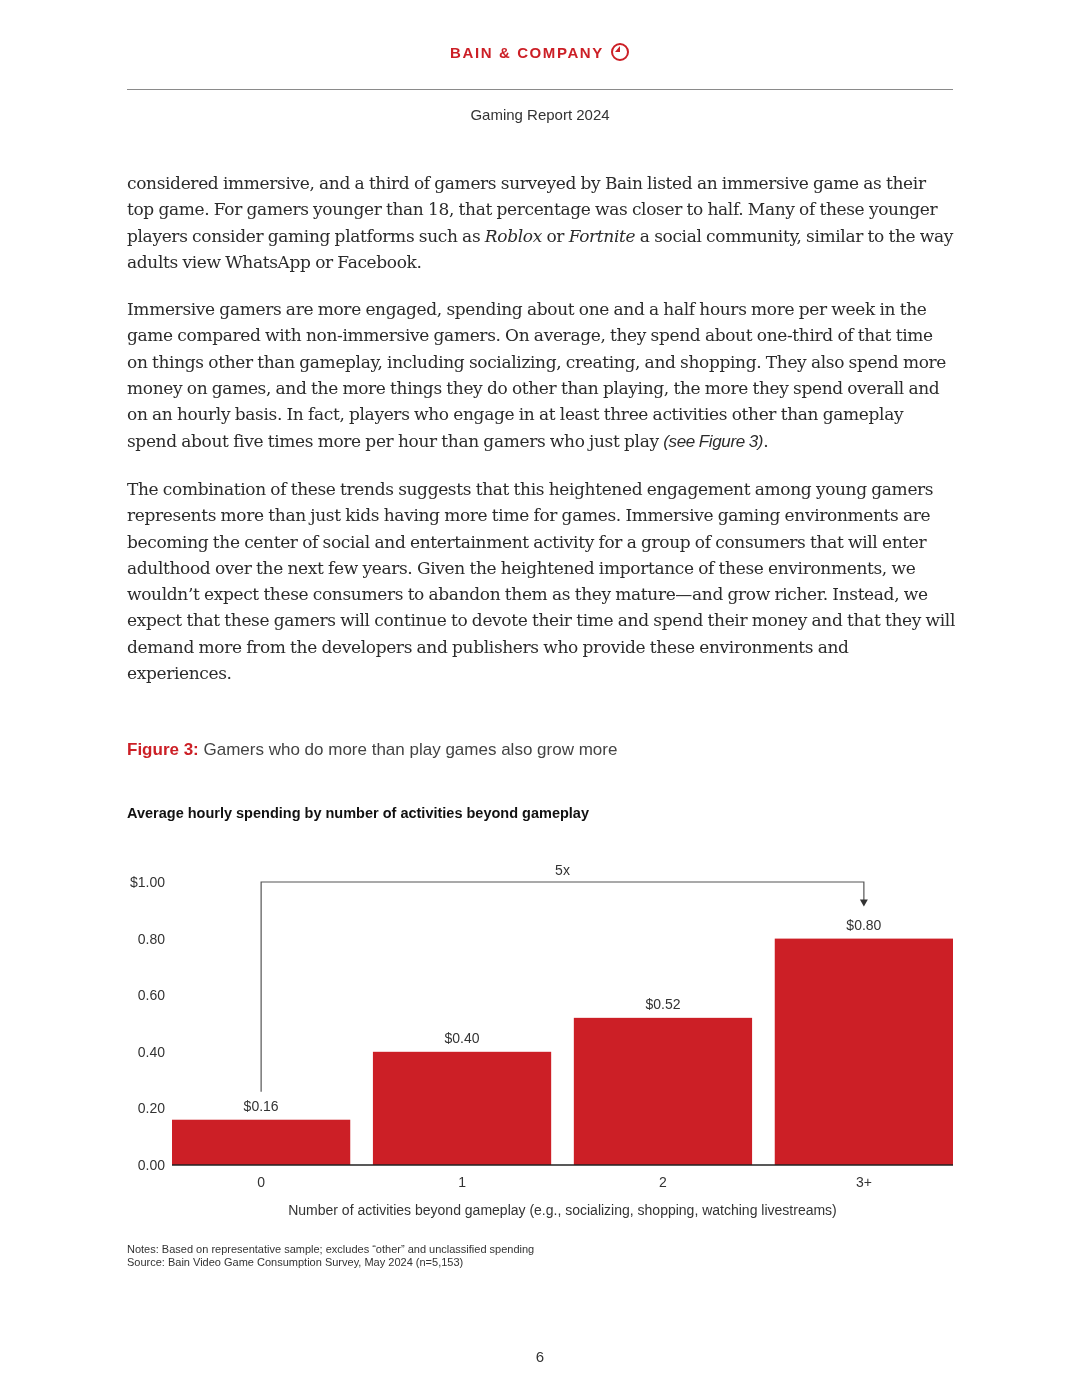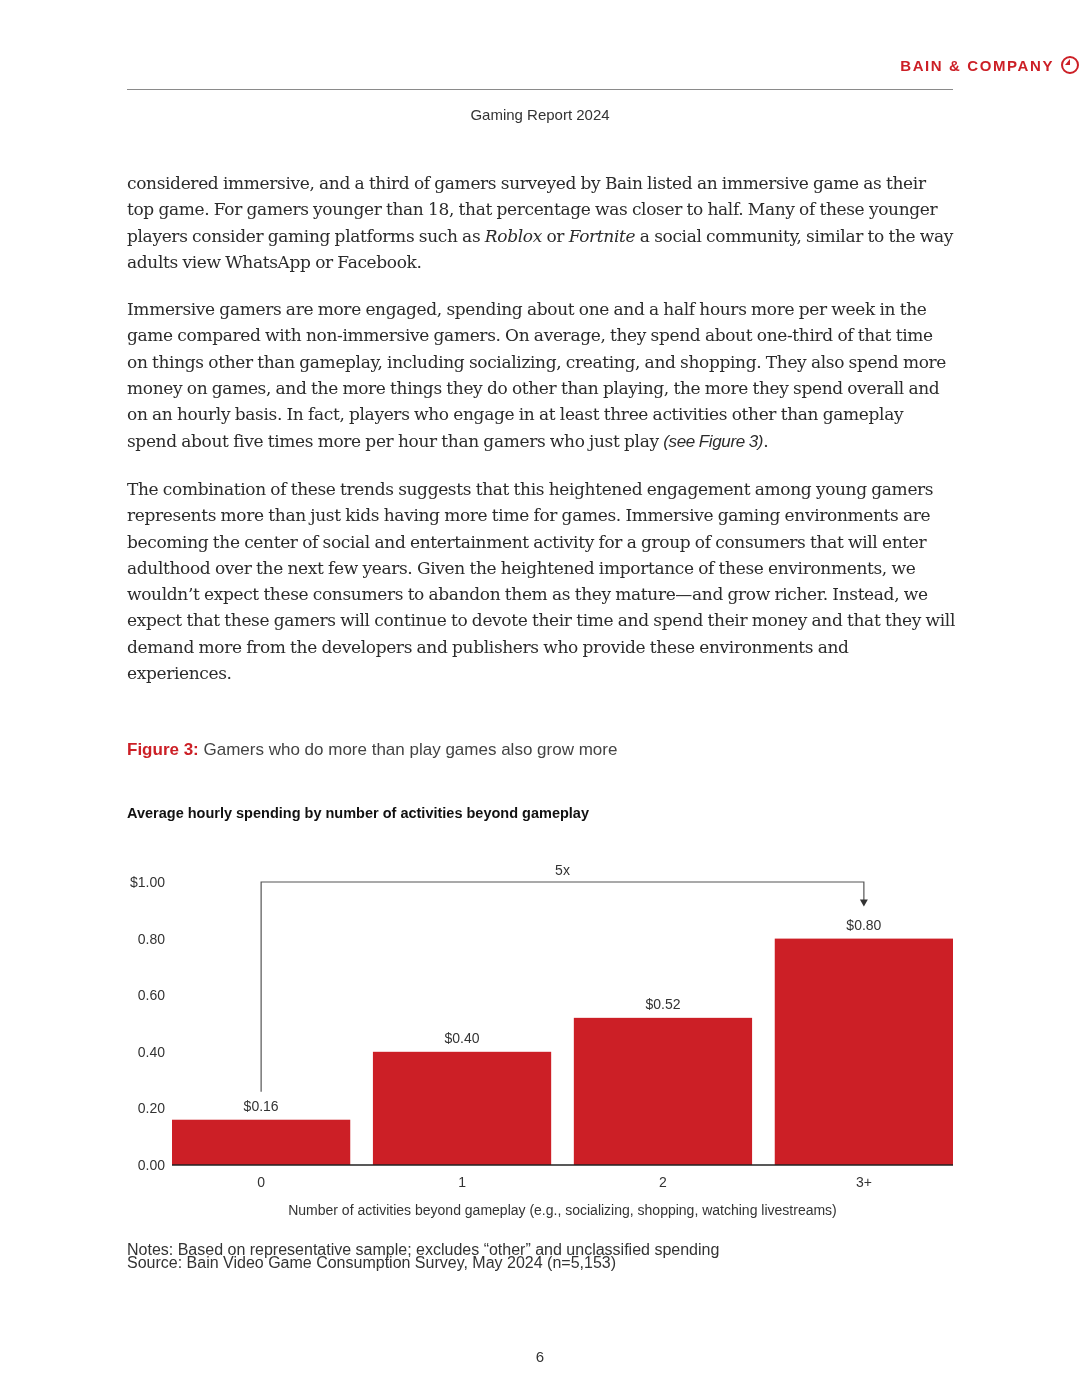--- a/index.html
+++ b/index.html
@@ -1,32 +1,32 @@
 <!DOCTYPE html>
 <html><head>
 <meta charset="utf-8">
 <style>
   html, body { margin:0; padding:0; background:#ffffff; }
   body { width:1080px; height:1397px; position:relative; overflow:hidden; color:#222; }
-  .brand { position:absolute; top:55px; left:0; width:1080px; text-align:right;
+  .brand { position:absolute; top:42px; left:0; width:1080px; text-align:center;
     font-family:"Liberation Sans", sans-serif; font-weight:bold; font-size:15px; letter-spacing:1.6px; color:#cc1f26; }
   .brand svg { vertical-align:-4px; margin-left:6px; }
   .hr { position:absolute; top:89px; left:127px; width:826px; height:1px; background:#8a8a8a; }
   .report-title { position:absolute; top:106px; left:0; width:1080px; text-align:center;
     font-family:"Liberation Sans", sans-serif; font-size:15px; color:#333; }
   .body-text { position:absolute; left:127px; width:830px; font-family:"DejaVu Serif", serif;
     font-size:17px; line-height:26.3px; color:#2b2b2b; letter-spacing:-0.35px; word-spacing:-0.5px; }
   .body-text p { margin:0 0 21px 0; }
   .body-text em { font-style:italic; }
   .body-text .sans-i { font-family:"Liberation Sans", sans-serif; font-style:italic;margin-top:33px; }
   .fig-title { position:absolute; top:740px; left:127px; font-family:"Liberation Sans", sans-serif; font-size:17px; color:#444; }
   .fig-title .fig-num { color:#cc1f26; font-weight:bold; }
   .chart-subtitle { position:absolute; top:805px; left:127px; font-family:Liberation Sans, sans-serif; font-weight:bold; font-size:14.5px; color:#111; }
   #chart { position:absolute; left:0; top:850px; }
-  .notes { position:absolute; top:1243px; left:127px; font-family:"Liberation Sans", sans-serif; font-size:16px; line-height:13px; color:#333; }
+  .notes { position:absolute; top:1243px; left:127px; font-family:"Liberation Sans", sans-serif; font-size:11px; line-height:13px; color:#333; }
   .page-num { position:absolute; top:1348px; left:0; width:1080px; text-align:center; font-family:"Liberation Sans", sans-serif; font-size:15px; color:#333; }
   svg text { font-family:"Liberation Sans", sans-serif; }
 </style>
 </head>
 <body>
 
 <div class="brand">
   <span>BAIN &amp; COMPANY</span><svg width="20" height="20" viewBox="0 0 20 20">
       <circle cx="10" cy="10" r="8" fill="none" stroke="#cc1f26" stroke-width="2"></circle>
       <path d="M10 10 L10 4 L5 10 Z" fill="#cc1f26"></path>

